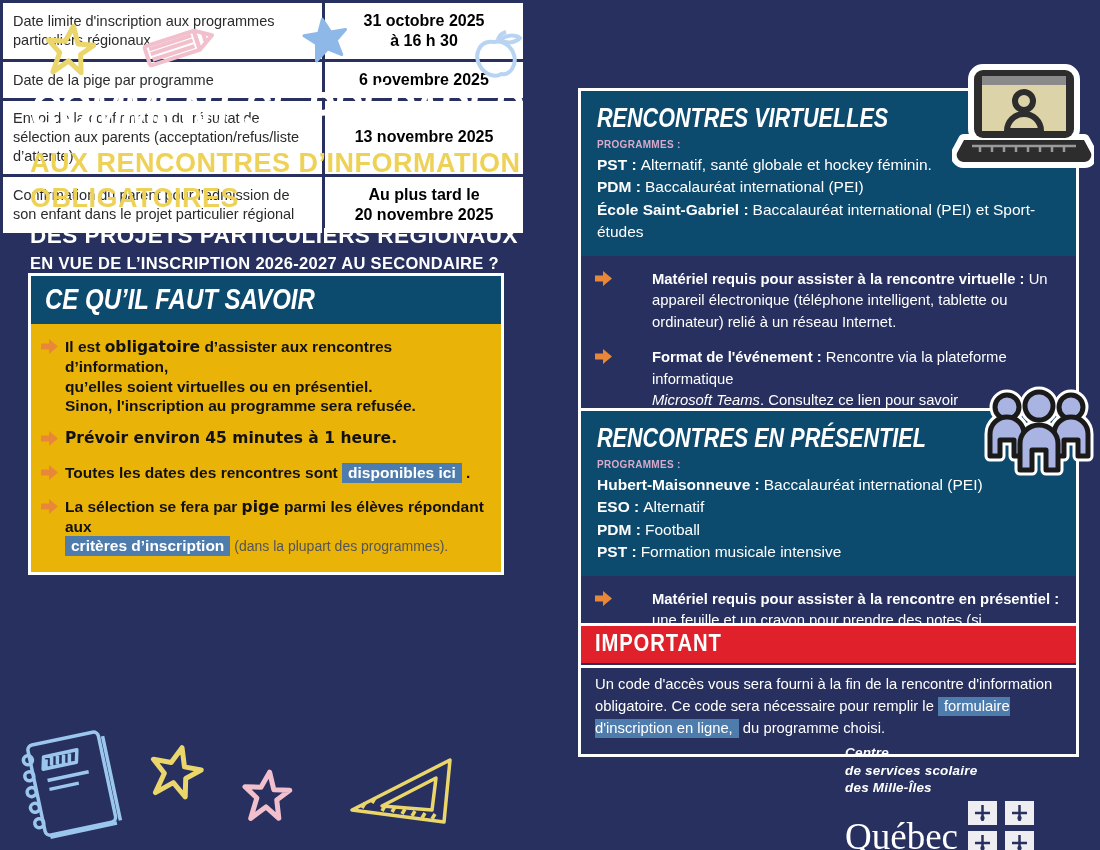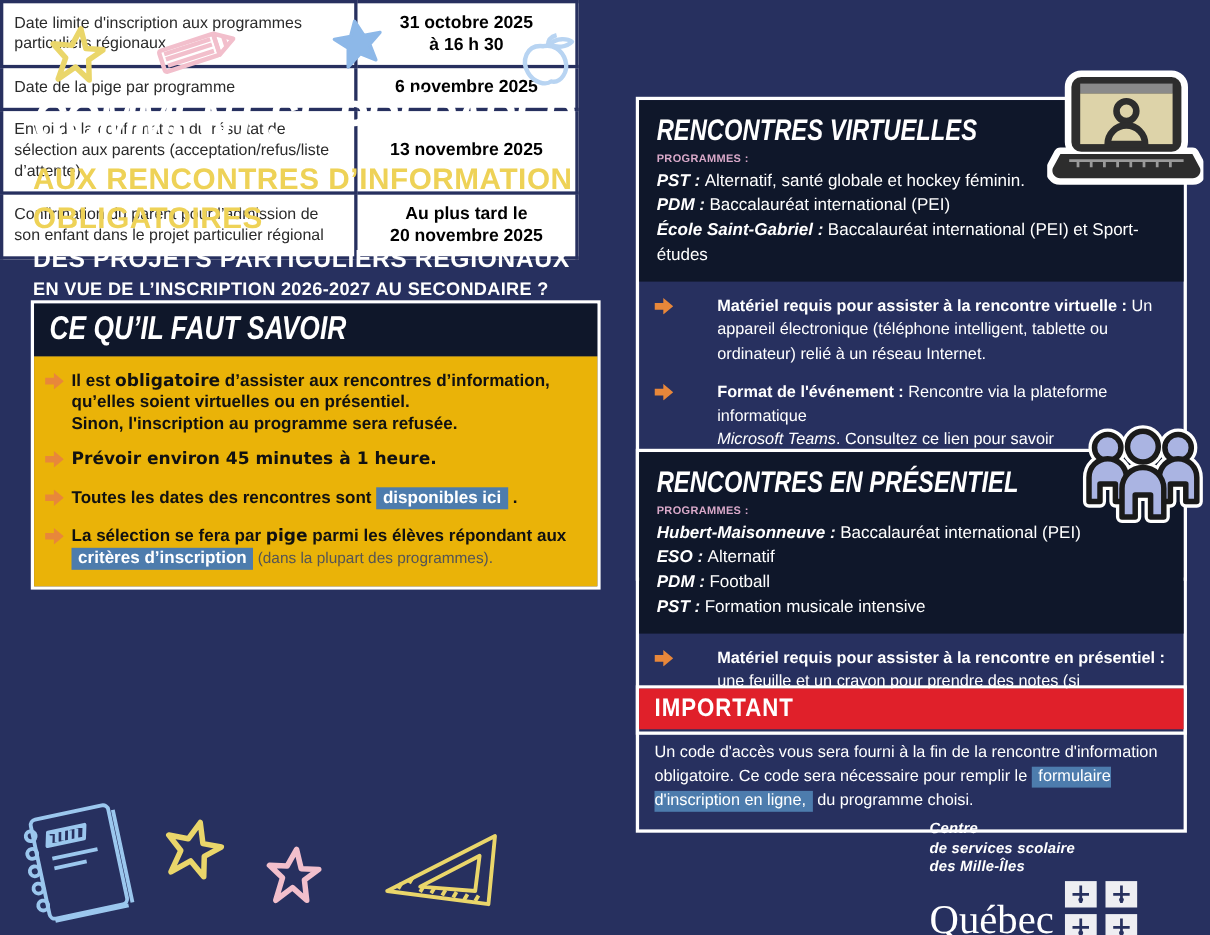--- a/index.html
+++ b/index.html
@@ -12,24 +12,24 @@
 
   
   .title-block { position:absolute; left:30px; top:80px; }
   .title-main { font-size:52px; color:#fff; letter-spacing:-2px; }
   .title-yellow { color:#eed257; font-weight:bold; font-size:27px; letter-spacing:.5px; line-height:1.28; margin-top:6px; }
   .title-sub1 { color:#fff; font-weight:bold; font-size:22.5px; letter-spacing:.5px; margin-top:8px; }
   .title-sub2 { color:#fff; font-weight:bold; font-size:16.5px; letter-spacing:.3px; margin-top:5px; }
 
   
   .frame { position:absolute; border:3px solid #fff; }
-  .bluebar { background:#0f172a; }
-
-  
-  .savoir { left:28px; top:273px; width:518px; }
+  .bluebar { background:#0c4a6e; }
+
+  
+  .savoir { left:28px; top:273px; width:476px; }
   .savoir-header { padding:6px 14px 8px; }
   .savoir-header .cond { font-size:30px; color:#fff; letter-spacing:0; }
   .savoir-body { background:#eab308; padding:13px 12px 14px 10px; }
   .bullet { display:flex; gap:7px; margin-bottom:13px; }
   .bullet:last-child { margin-bottom:2px; }
   .bullet .txt { font-size:15.5px; color:#111; font-weight:bold; line-height:1.25; }
   .xbold { font-family:"DejaVu Sans", sans-serif; font-weight:bold; }
   .lite { color:#555; font-weight:normal; font-size:14px; }
   .hl { background:#4d7cad; color:#fff; padding:1px 6px 2px; font-weight:bold; }
   .arr { flex:0 0 17px; padding-top:2px; }
@@ -40,21 +40,21 @@
   .dates td.lbl { width:322px; font-size:14.5px; color:#2b2b2b; line-height:1.3; }
   .dates td.val { font-size:16px; font-weight:bold; color:#000; text-align:center; white-space:pre-line; line-height:1.25; }
 
   
   .rsec { left:578px; width:501px; }
   .sec-head .cond { font-size:27px; color:#fff; letter-spacing:0; }
   .progs { padding:8px 16px 12px; }
   .progs .sec-head { padding:4px 0 2px; }
   .prog-label { color:#d9a9c9; font-weight:bold; font-size:10px; margin:3px 0 4px; letter-spacing:.3px; }
   .prog { color:#fff; font-size:15.5px; line-height:1.45; }
-  .prog b { margin-right:4px;font-style:italic; }
+  .prog b { margin-right:4px; }
   .rbody { padding:13px 14px 12px; }
   .rbody .bullet .txt { color:#fff; font-weight:normal; font-size:14.8px; line-height:1.45; }
   .rbody .bullet { margin-bottom:14px;gap:40px; }
   .note { color:#fff; font-size:14.8px; line-height:1.45; margin:14px 0 2px 24px; }
   .ital { font-style:italic; }
 
   
   .imp-head { background:#e0202a; padding:4px 14px 6px; }
   .imp-head span { color:#fff; font-weight:bold; font-size:23px; letter-spacing:1px; display:inline-block; transform:scaleX(.88); transform-origin:left center; }
   .imp-body { padding:10px 14px 14px; color:#fff; font-size:14.8px; line-height:1.5; }

